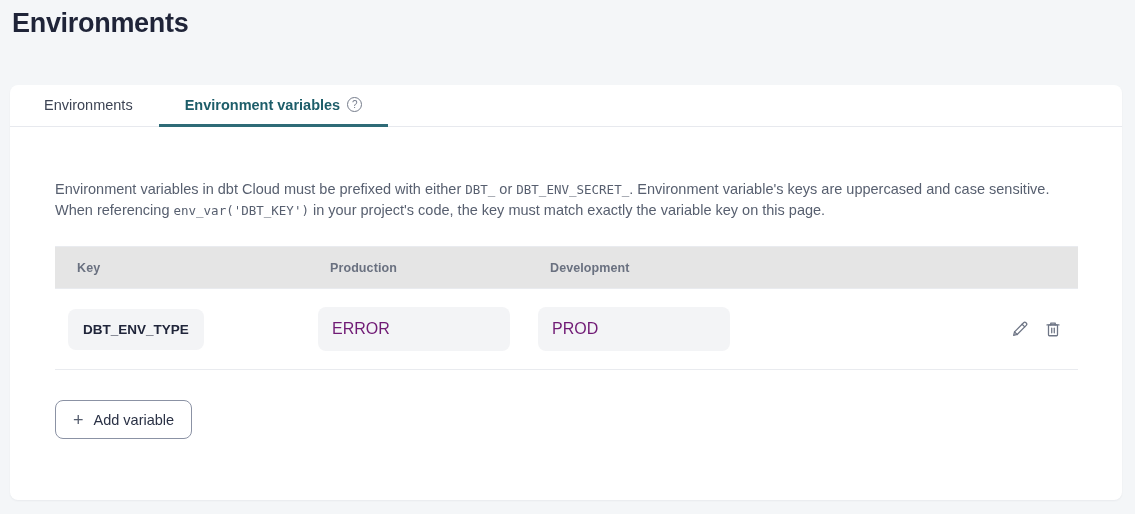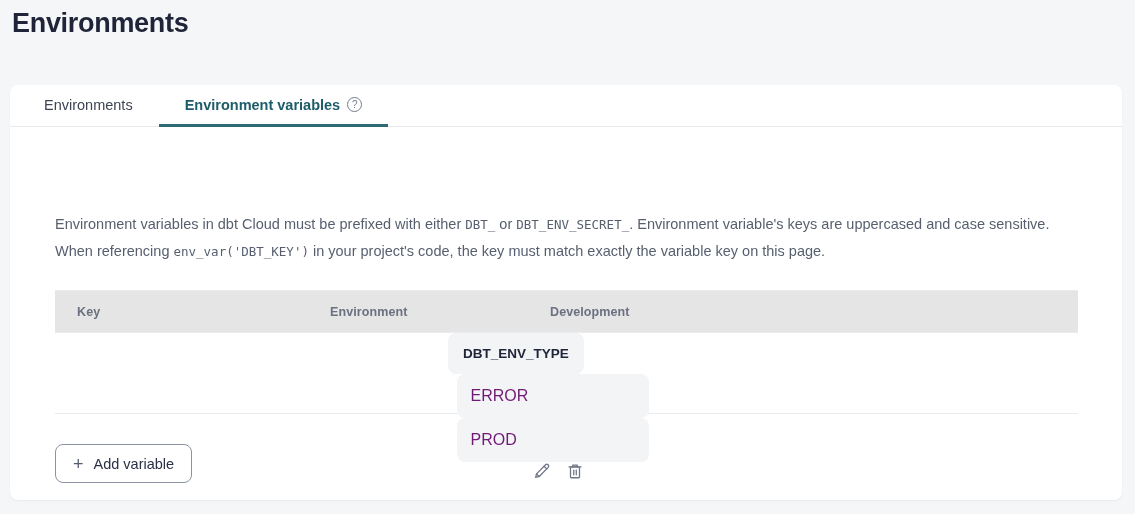--- a/index.html
+++ b/index.html
@@ -29,36 +29,36 @@
     cursor:pointer; border-bottom:3px solid transparent; margin-bottom:-1px;
   }
   .tab.active { color:#1d5d69; font-weight:700; border-bottom-color:#2e6b77;justify-content:flex-end; }
   .help-circle {
     width:15px; height:15px; border:1.2px solid #757c8b; border-radius:50%;
     color:#757c8b; font-size:10px; font-weight:400; line-height:1;
     display:inline-flex; align-items:center; justify-content:center;
   }
   .content { padding:0 44px 0 45px; }
   .desc {
-    margin-top:84px; font-size:14.5px; line-height:26px; color:#575f6f; max-width:1024px;
+    margin-top:52px; font-size:14.5px; line-height:20px; color:#575f6f; max-width:1024px;
   }
   .desc code {
     font-family:"DejaVu Sans Mono", monospace; font-size:12.5px; color:#575f6f;
   }
   .vtable { margin-top:25px; border-top:1px solid #e9ebef; width:1023px; }
   .thead {
     display:flex; height:42px; align-items:center;
     background:#e5e5e5; border-bottom:1px solid #e9ebef;
     font-size:12.5px; font-weight:700; color:#6a7180; letter-spacing:0.1px;
   }
   .th-key { width:263px; padding-left:22px; }
   .th-val { width:220px; padding-left:12px; }
   .trow {
     display:flex; align-items:center; height:81px;
-    border-bottom:1px solid #e9ebef; background:#ffffff;flex-direction:column;
+    border-bottom:1px solid #e9ebef; background:#ffffff;
   }
   .td-key { width:263px; padding-left:13px; }
   .key-chip {
     display:inline-block; background:#f3f4f6; border-radius:8px;
     padding:13px 15px; font-weight:700; font-size:13.5px; color:#20253a;
   }
   .td-val { width:220px; }
   .val-box {
     width:192px; background:#f3f4f6; border-radius:8px;
     padding:13px 14px; font-size:16px; color:#701a75;
@@ -95,21 +95,21 @@
     </div>
   </div>
 
   <div class="content">
 
     <p class="desc"><span>Environment variables in dbt Cloud must be prefixed with either </span><code>DBT_</code><span> or </span><code>DBT_ENV_SECRET_</code><span>. Environment variable's keys are uppercased and case sensitive. When referencing </span><code>env_var('DBT_KEY')</code><span> in your project's code, the key must match exactly the variable key on this page.</span></p>
 
     <div class="vtable">
       <div class="thead">
         <div class="th-key">Key</div>
-        <div class="th-val">Environment</div>
+        <div class="th-val">Production</div>
         <div class="th-val">Development</div>
       </div>
 
       <div class="trow">
         <div class="td-key">
           <span class="key-chip">DBT_ENV_TYPE</span>
         </div>
         <div class="td-val">
           <div class="val-box">ERROR</div>
         </div>

